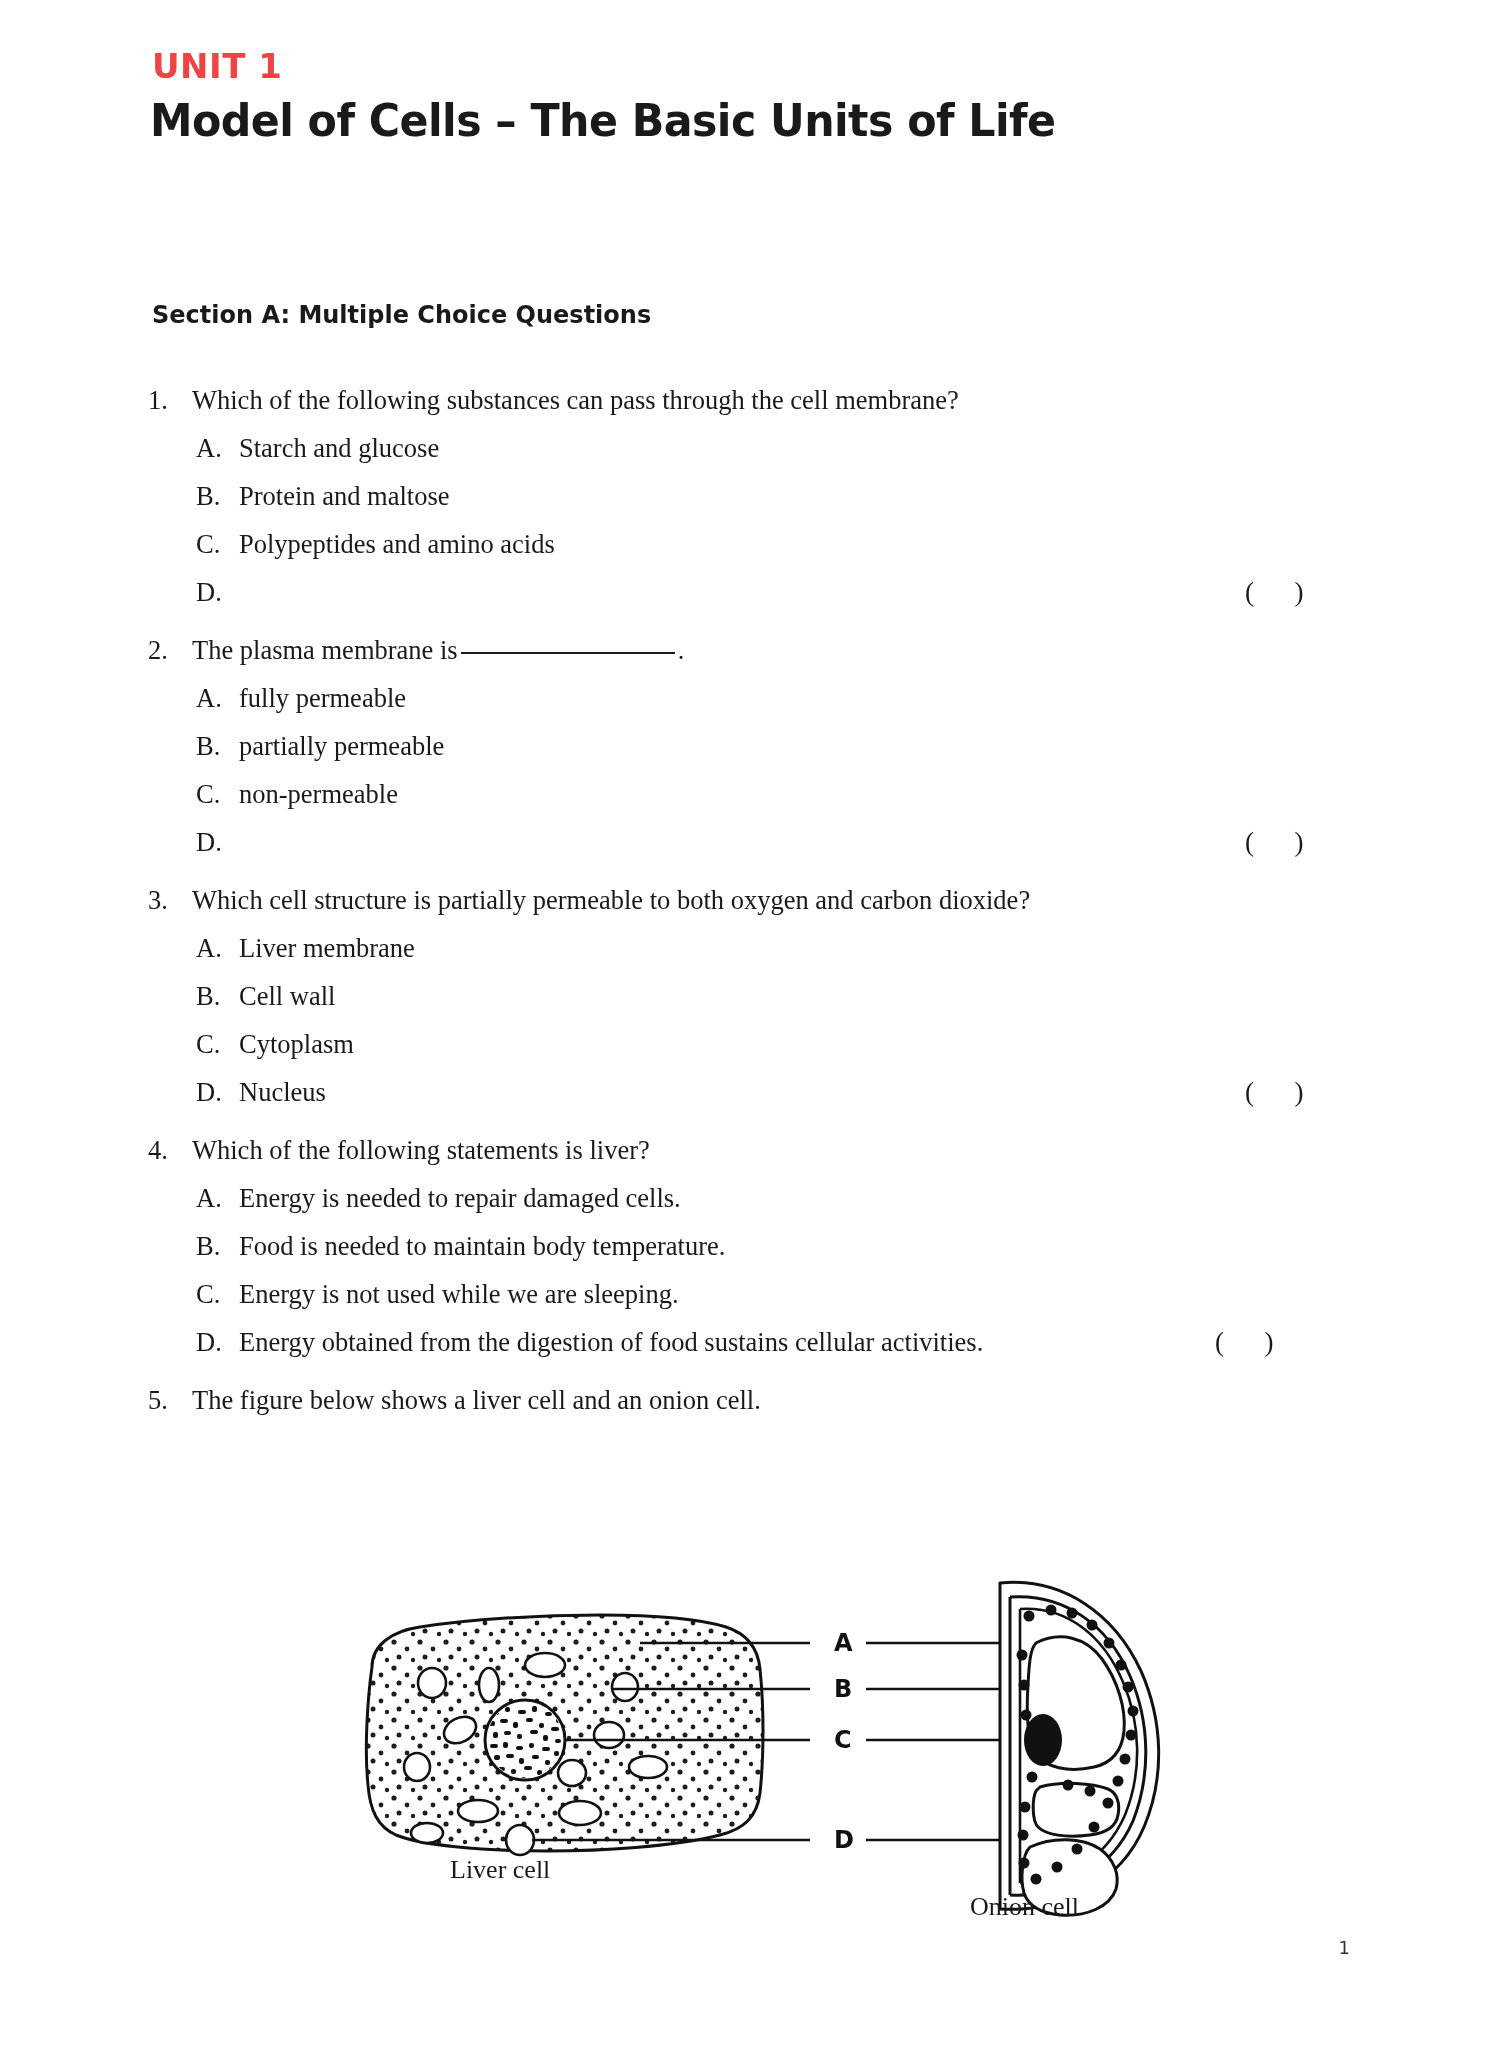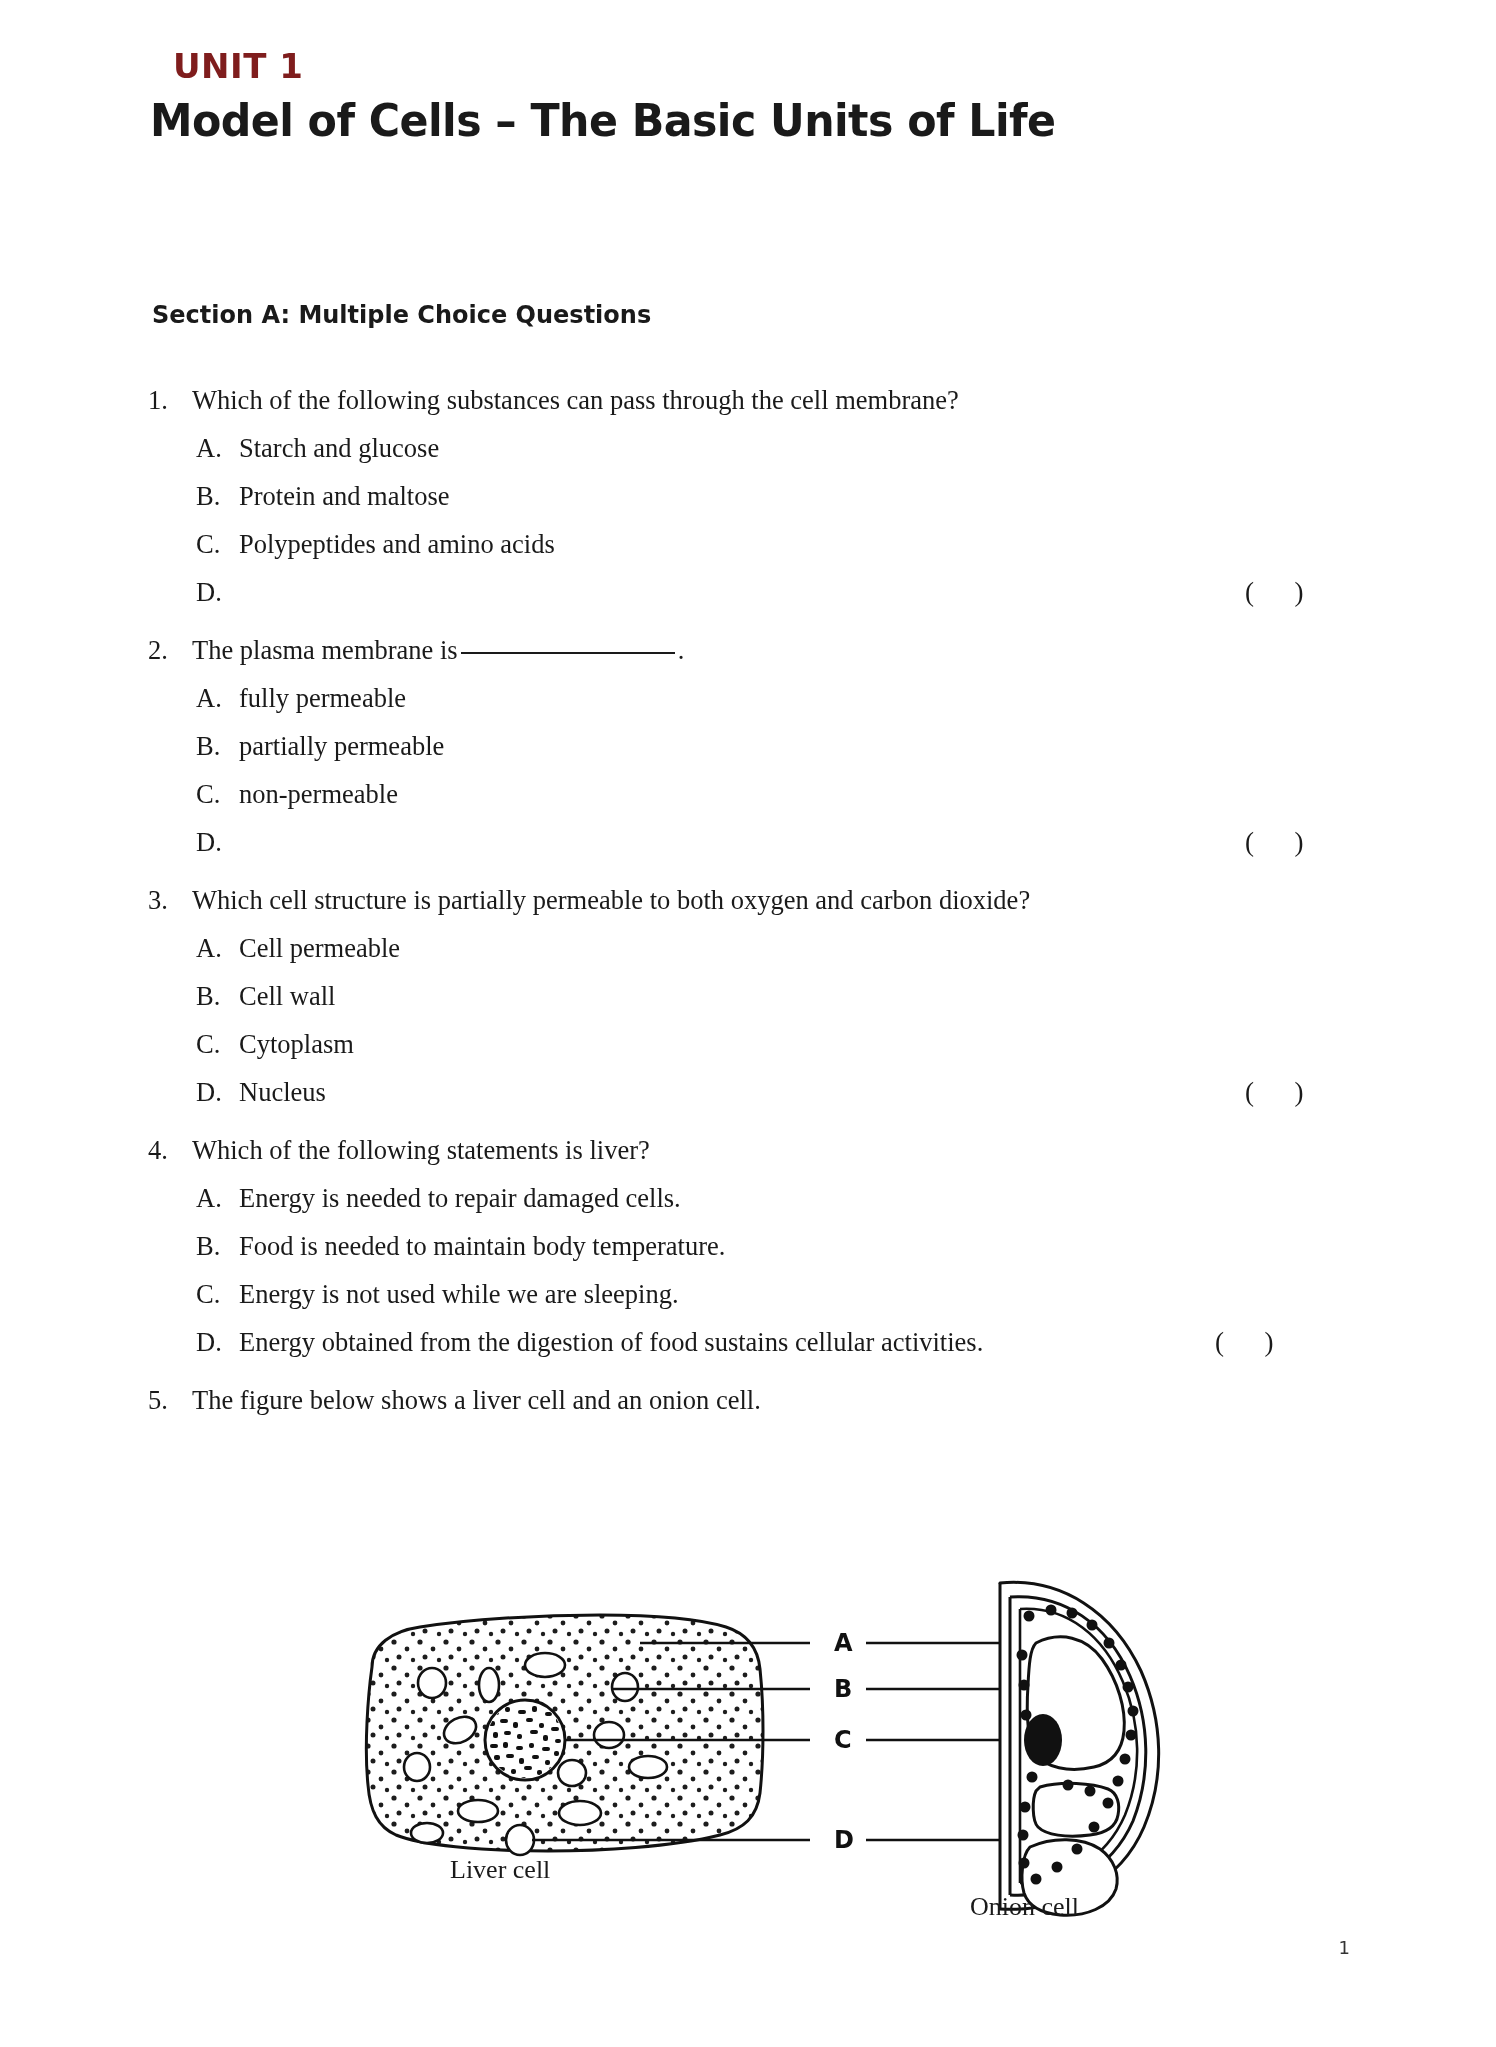--- a/index.html
+++ b/index.html
@@ -23,23 +23,22 @@
 
   
   .unit-label {
     position: absolute;
     left: 152px;
     top: 48px;
     font-family: "DejaVu Sans", sans-serif;
     font-weight: bold;
     font-size: 34px;
     letter-spacing: 0.5px;
-    color: #7f1d1d;
+    color: #ef4444;
     line-height: 1.1;
-    margin-left: 21px;
   }
   .unit-title {
     position: absolute;
     left: 150px;
     top: 96px;
     font-family: "DejaVu Sans", sans-serif;
     font-weight: bold;
     font-size: 45px;
     letter-spacing: -0.6px;
     color: #1a1a1a;
@@ -226,21 +225,21 @@
       </div>
     </div>
 
     <div class="question-block">
       <div class="qline">
         <span class="qnum">3.</span>
         <span class="qtext">Which cell structure is partially permeable to both oxygen and carbon dioxide?</span>
       </div>
       <div class="option">
         <span class="opt-letter">A.</span>
-        <span class="opt-text">Cell permeable</span>
+        <span class="opt-text">Liver membrane</span>
       </div>
       <div class="option">
         <span class="opt-letter">B.</span>
         <span class="opt-text">Cell wall</span>
       </div>
       <div class="option">
         <span class="opt-letter">C.</span>
         <span class="opt-text">Cytoplasm</span>
       </div>
       <div class="option">

